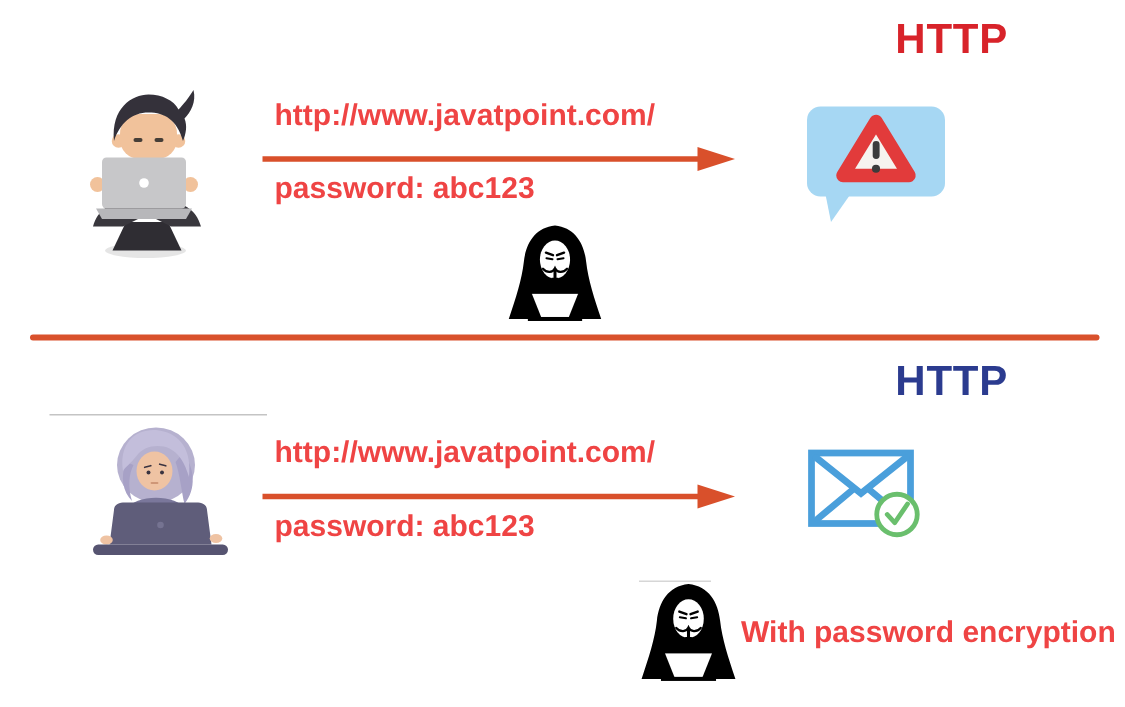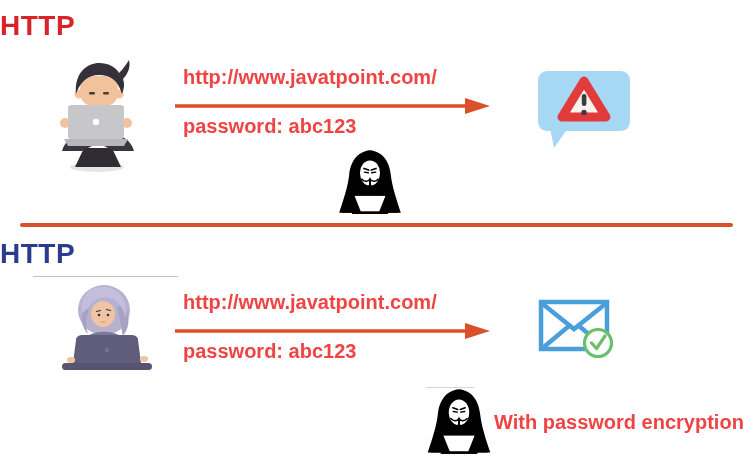--- a/index.html
+++ b/index.html
@@ -1,21 +1,21 @@
 <!DOCTYPE html>
 <html><head>
 <meta charset="utf-8">
 <style>
   html,body{margin:0;padding:0;background:#fff;}
   #stage{
     position:relative;width:750px;height:471px;background:#ffffff;overflow:hidden;
     font-family:"Liberation Sans",sans-serif;
   }
   .abs{position:absolute;}
-  .title{width:672px;left:0;text-align:left;font-weight:bold;font-size:28px;letter-spacing:.5px;}
+  .title{width:672px;left:0;text-align:right;font-weight:bold;font-size:28px;letter-spacing:.5px;}
   .title-top{top:10px;color:#d8232a;}
   .title-bottom{top:238px;color:#2b3b8f;}
   .greentext{color:#ef4444;font-weight:bold;font-size:20px;white-space:nowrap;}
   .caption-top{left:400px;top:160px;width:332px;text-align:center;line-height:23px;}
   .caption-bottom{left:494px;top:411px;text-align:center;}
   .divider{left:20px;top:223px;width:713px;height:4px;background:#d9512c;border-radius:2px;}
   .imgline{height:1px;background:#c4c4c4;}
   .imgline-woman{left:33px;top:276px;width:145px;}
   .imgline-hacker2{left:426px;top:387px;width:48px;background:#d6d6d6;}
   svg{display:block;}

